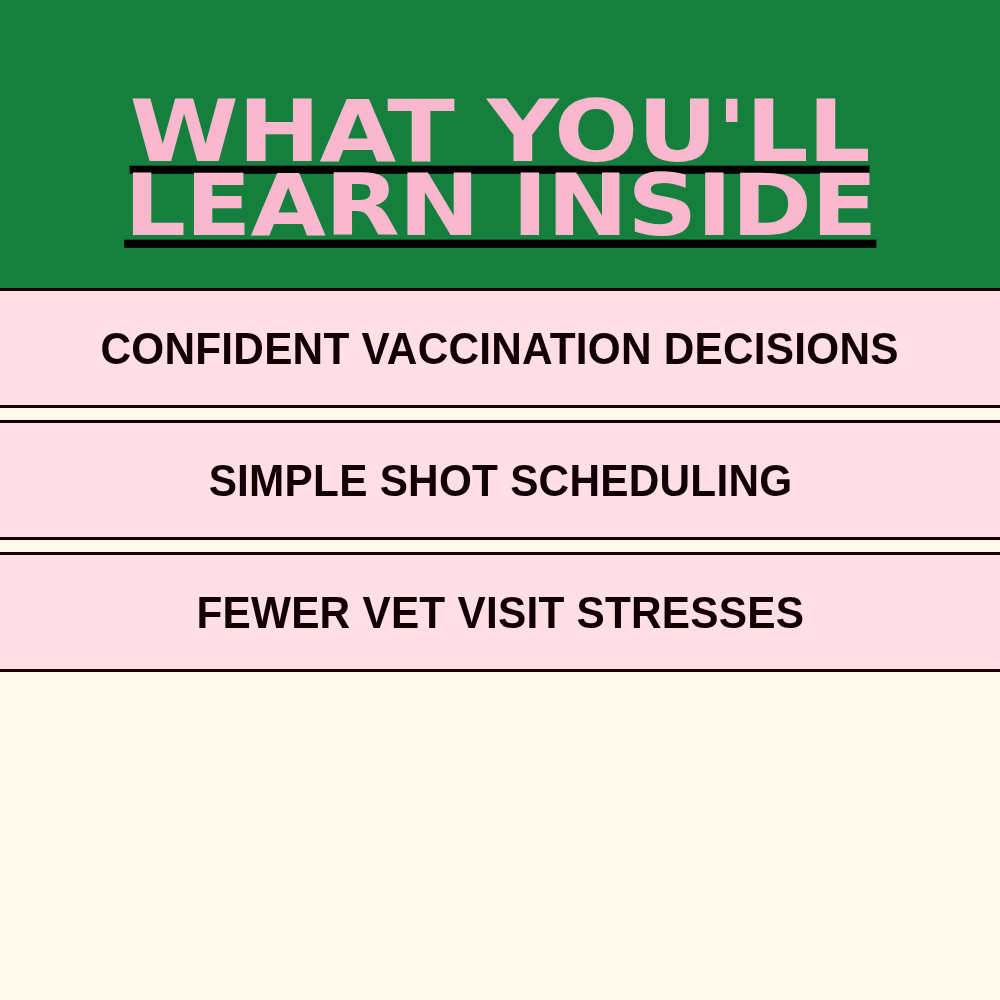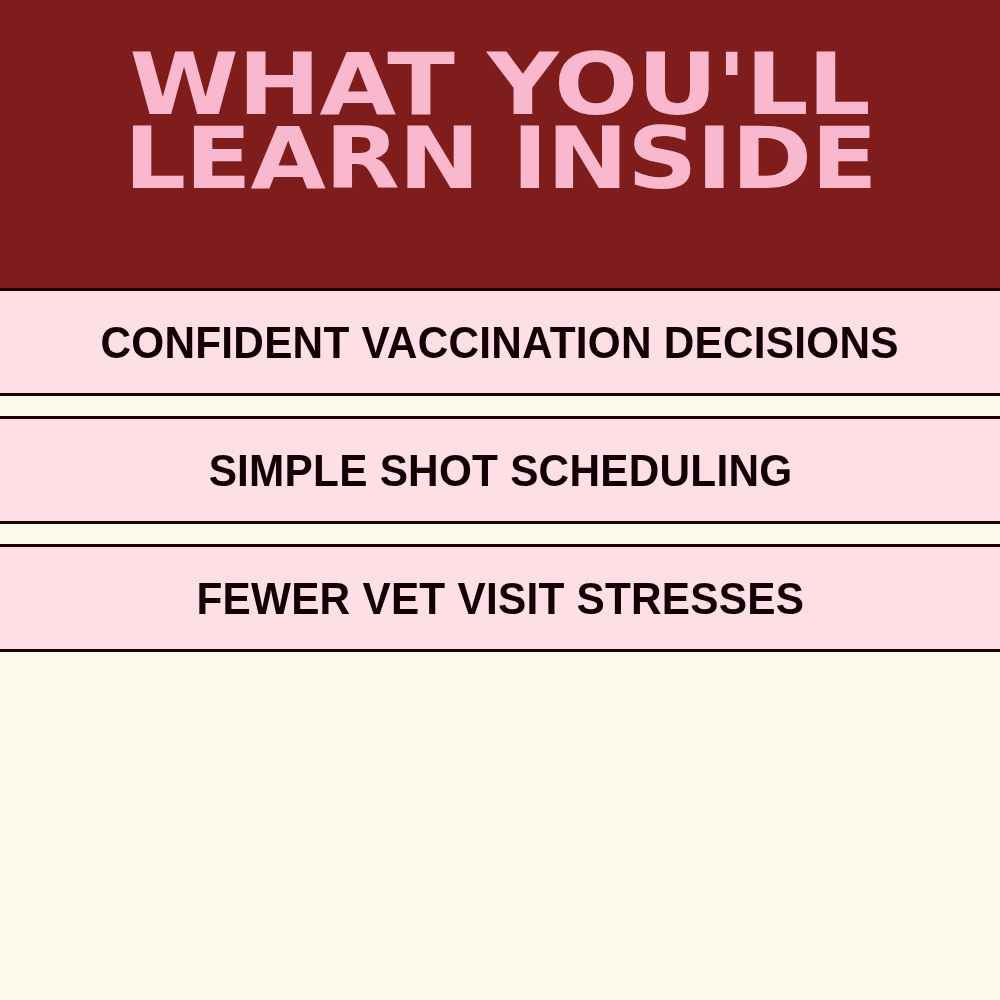--- a/index.html
+++ b/index.html
@@ -23,27 +23,28 @@
     box-sizing: border-box;
   }
 
   
   .header {
     position: absolute;
     left: 0;
     top: 0;
     width: 1000px;
     height: 288px;
-    background: #7f1d1d;
+    background: #15803d;
     display: flex;
     flex-direction: column;
     align-items: center;
-    justify-content: flex-start;
+    justify-content: center;
     padding-top: 48px;
     box-sizing: border-box;
+    text-decoration: underline;
   }
 
   .title-line {
     color: #f9b8cd;
     font-family: "DejaVu Sans", sans-serif;
     font-weight: 700;
     text-transform: uppercase;
     line-height: 0.86;
     letter-spacing: -0.012em;
     white-space: nowrap;
@@ -66,33 +67,33 @@
   .bands {
     position: absolute;
     left: 0;
     top: 288px;
     width: 1000px;
   }
 
   .band {
     position: relative;
     width: 1000px;
-    height: 108px;
+    height: 120px;
     background: #fdddE4;
     background: #fddfe5;
     border-top: 3px solid #1a0008;
     border-bottom: 3px solid #1a0008;
     display: flex;
     align-items: center;
     justify-content: center;
     box-sizing: border-box;
   }
 
   .band + .band {
-    margin-top: 20px;
+    margin-top: 12px;
   }
 
   .band-label {
     color: #120006;
     font-family: "Liberation Sans", sans-serif;
     font-weight: 700;
     font-size: 45px;
     letter-spacing: 0.006em;
     text-transform: uppercase;
     white-space: nowrap;

